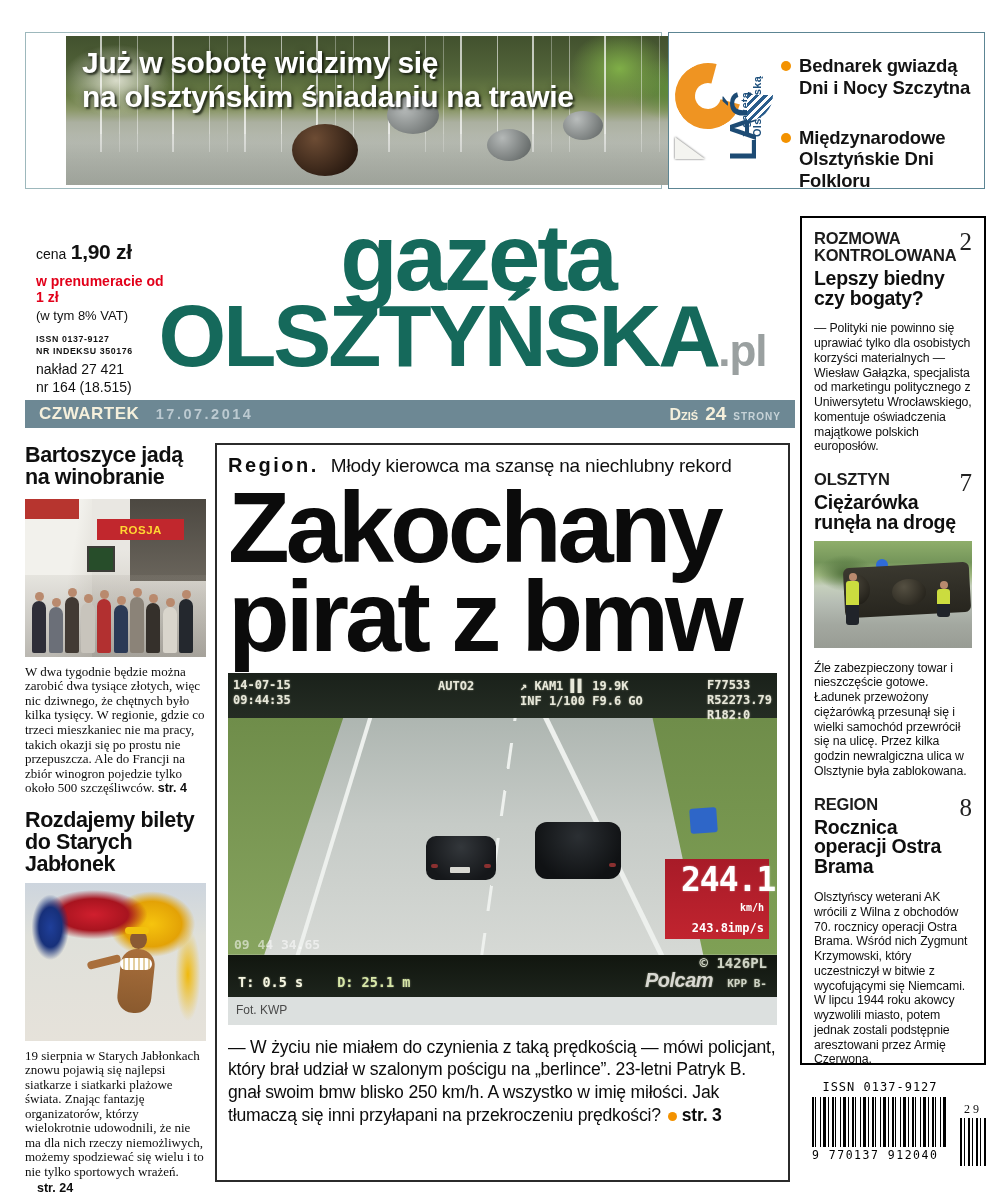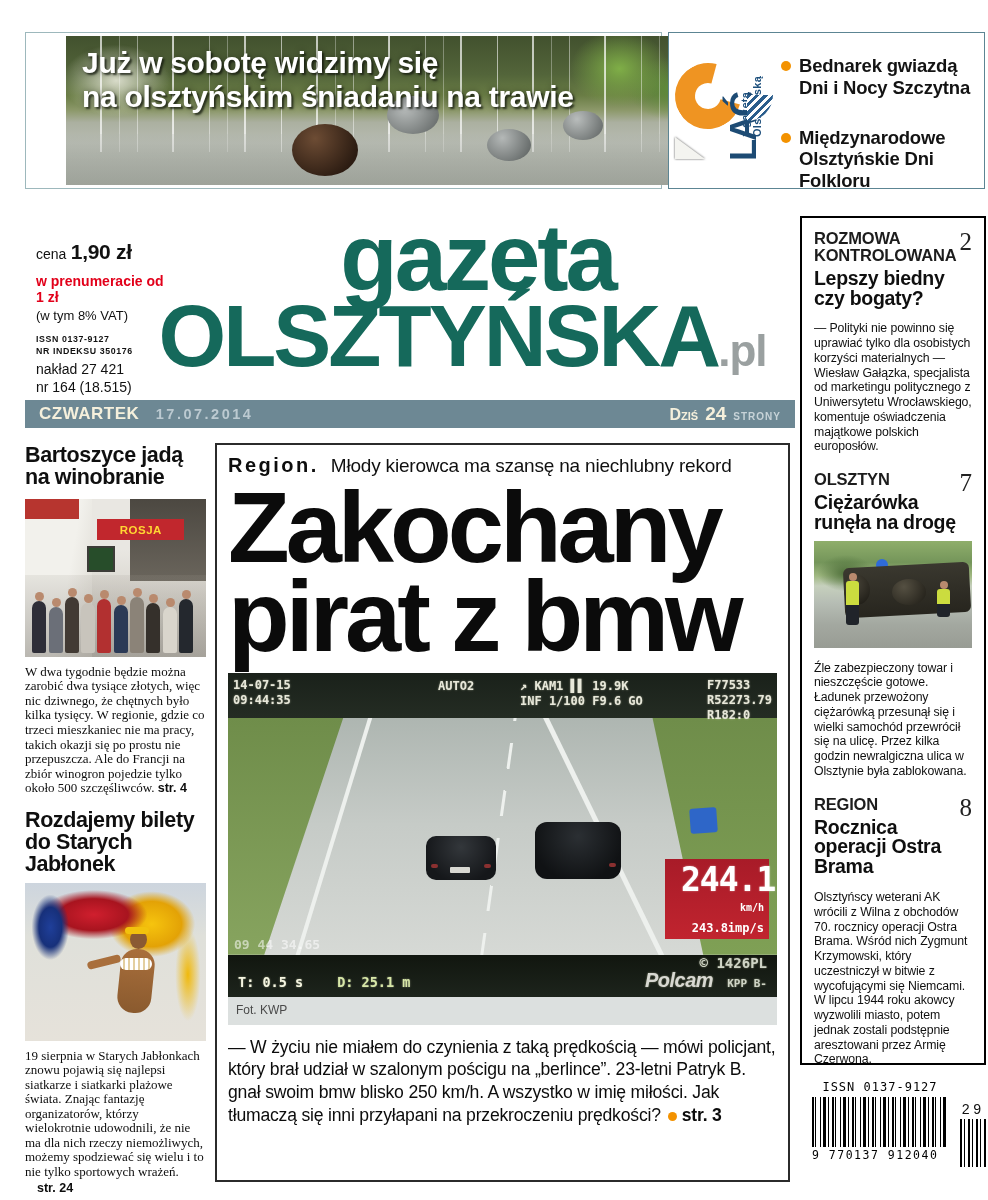--- a/index.html
+++ b/index.html
@@ -110,21 +110,21 @@
   .fig2 { right:22px; top:48px; }
   .sign-blue { position:absolute; left:62px; top:18px; width:12px; height:12px; border-radius:50%; background:#2f6bd8; }
 
   
   .bc-wrap { left:812px; top:1080px; width:172px; }
   .bc-issn { width:136px; text-align:center; font-family:"DejaVu Sans Mono",monospace; font-size:12px; letter-spacing:1px; color:#000; }
   .bc-bars { margin-top:3px; width:136px; height:50px;
     background: repeating-linear-gradient(90deg,#000 0 2px,#fff 2px 3px,#000 3px 4px,#fff 4px 8px,#000 8px 9px,#fff 9px 11px,#000 11px 14px,#fff 14px 16px,#000 16px 17px,#fff 17px 20px); }
   .bc-digits { width:136px; font-family:"DejaVu Sans Mono",monospace; font-size:11.5px; letter-spacing:1.5px; margin-top:1px; color:#000; }
   .bc-addon { position:absolute; left:148px; top:22px; width:26px; text-align:center; }
-  .bc-addon-num { font-family:Liberation Mono, monospace; font-size:14px; letter-spacing:3px; }
+  .bc-addon-num { font-family:Liberation Serif, serif; font-size:12px; letter-spacing:3px; }
   .bc-addon-bars { margin-top:1px; height:48px;
     background: repeating-linear-gradient(90deg,#000 0 2px,#fff 2px 4px,#000 4px 5px,#fff 5px 8px); }
 
   
   .leftcol { left:25px; top:445px; width:181px; }
   .art-title { font-size:21.5px; font-weight:800; line-height:1.02; letter-spacing:-.4px; color:#0f0f0f; }
   .art-body { font-family:"Liberation Serif",serif; font-size:13px; line-height:1.12; margin-top:8px; color:#0d0d0d; }
   .art-ref { font-family:"Liberation Sans",sans-serif; font-size:12.5px; font-weight:800; }
   .q-photo { position:relative; height:158px; margin-top:10px; overflow:hidden;
     background:linear-gradient(180deg,#e9e7e2 0 32%, #d9d6cf 60%, #c8c5be 100%); }

